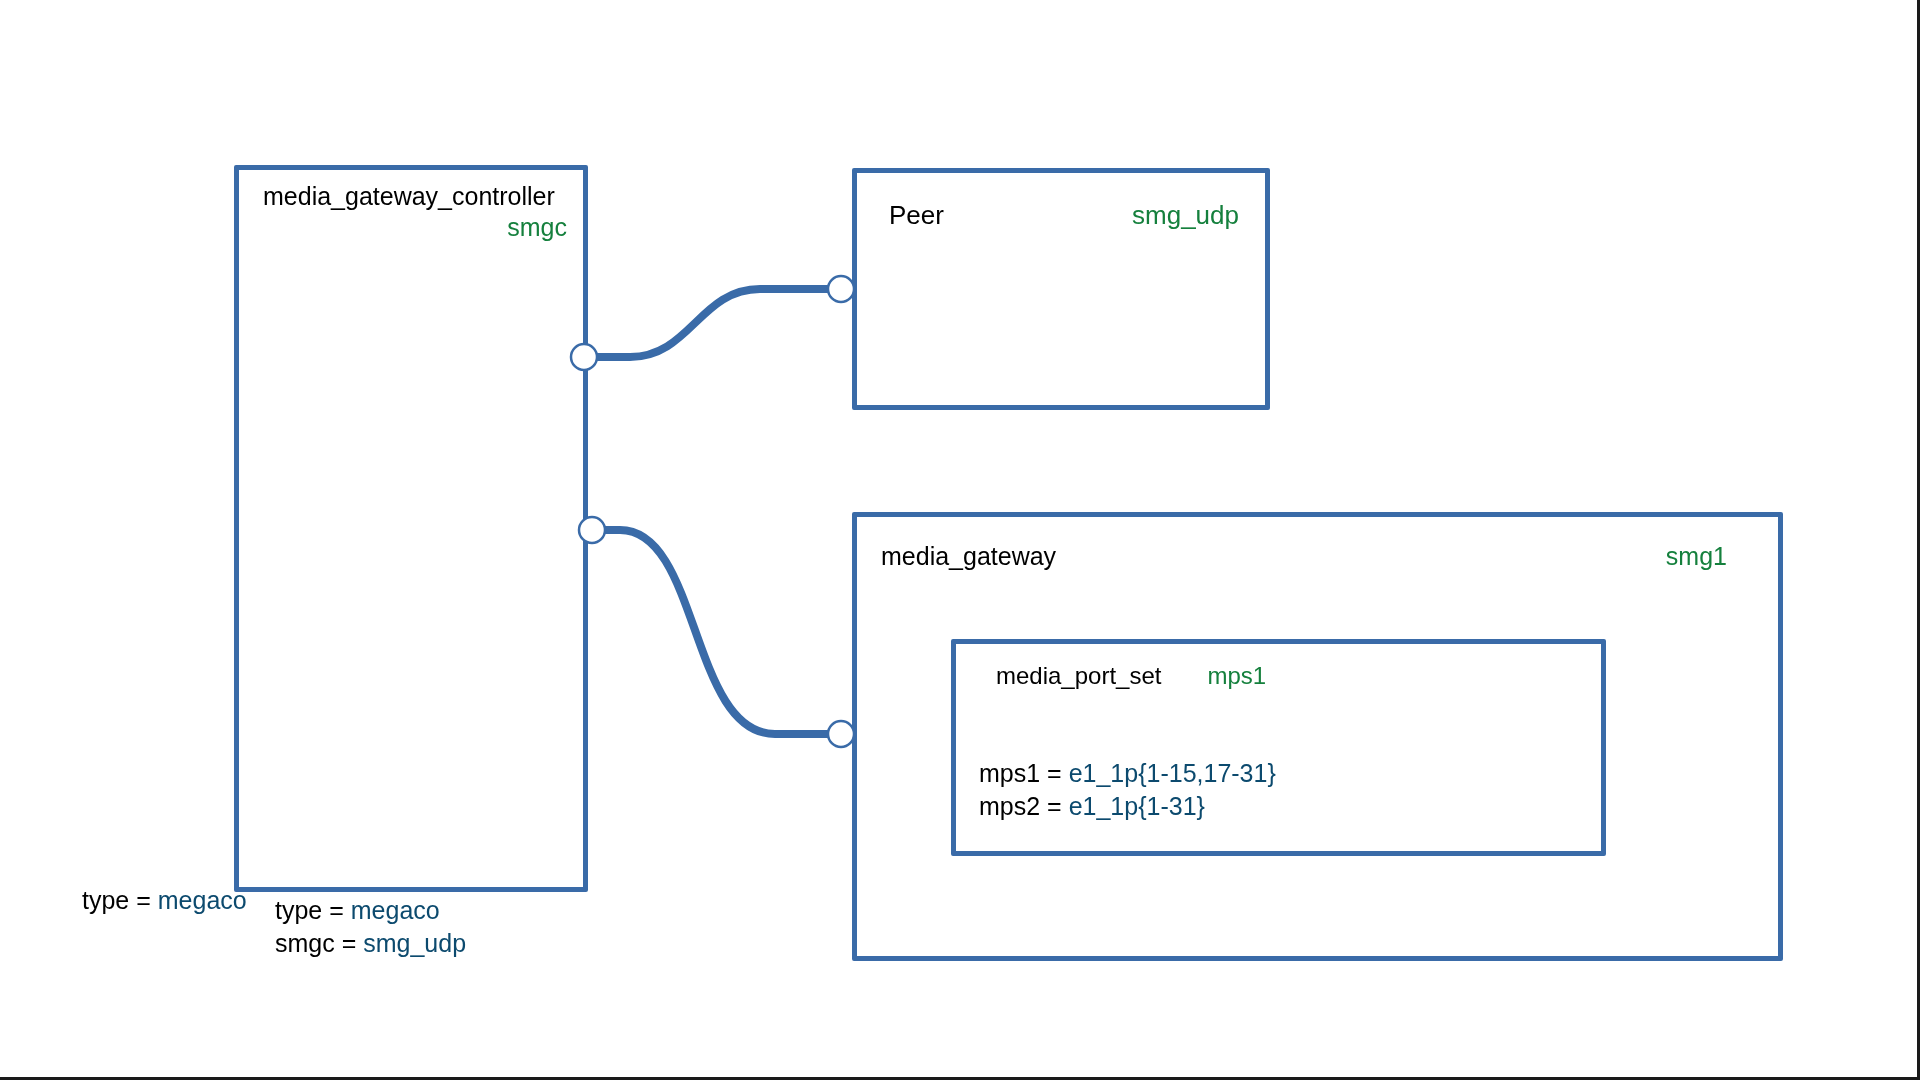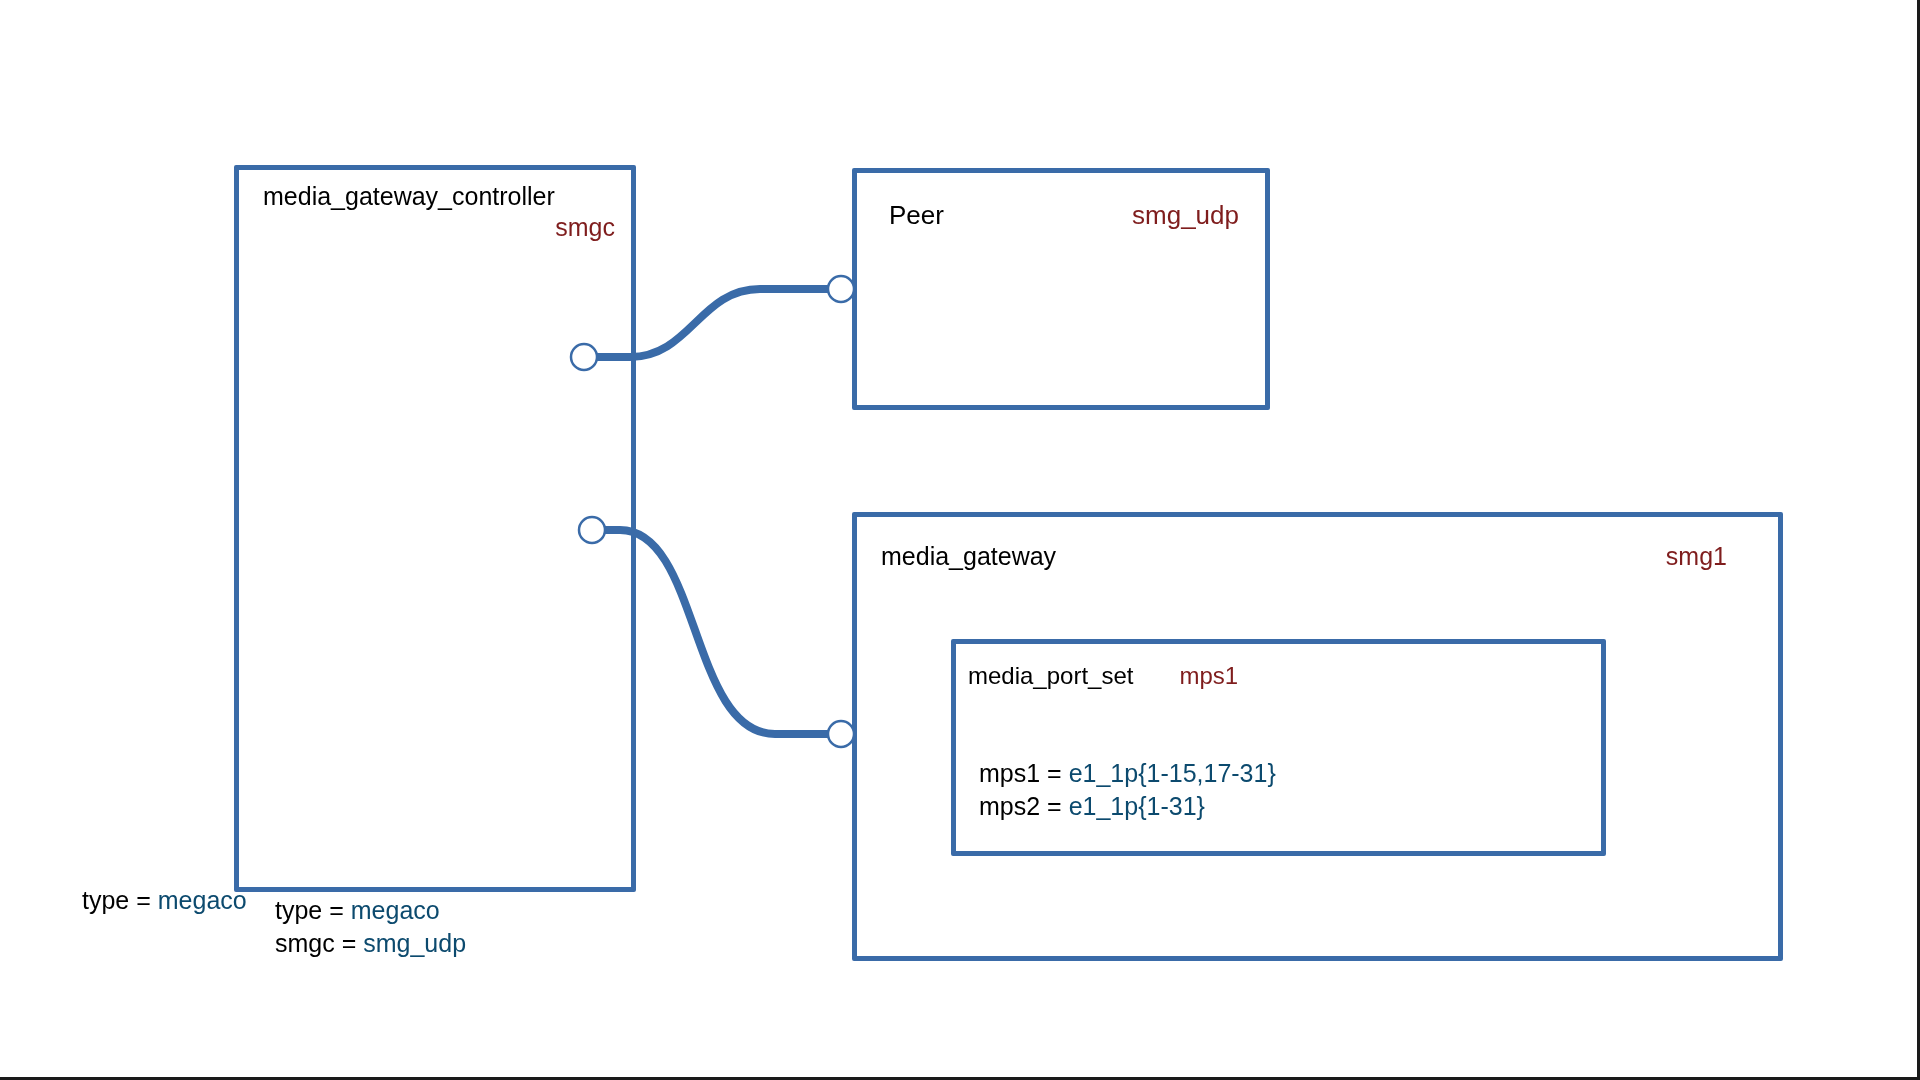--- a/index.html
+++ b/index.html
@@ -37,21 +37,21 @@
     left: 0;
     right: 0;
     display: flex;
     align-items: baseline;
   }
   .box-title {
     color: #000000;
     white-space: nowrap;
   }
   .box-instance {
-    color: #7f1d1d;
+    color: #15803d;
     white-space: nowrap;
   }
 
   
   .attrs {
     position: absolute;
     white-space: nowrap;
   }
   .attr-line {
     color: #000000;
@@ -59,21 +59,21 @@
     line-height: 1.33;
   }
   .attr-val {
     color: #0c4a6e;
   }
 
   
   #box-mgc {
     left: 234px;
     top: 165px;
-    width: 402px;
+    width: 354px;
     height: 727px;
     padding-left: 40px;
   }
   #box-mgc .box-header {
     top: 12px;
     flex-direction: column;
     align-items: flex-start;
   }
   #mgc-title {
     font-size: 25px;
@@ -125,21 +125,21 @@
   }
 
   #box-mps {
     left: 951px;
     top: 639px;
     width: 655px;
     height: 217px;
   }
   #box-mps .box-header {
     top: 18px;
-    padding-left: 12px;
+    padding-left: 40px;
   }
   #mps-title { font-size: 24px; }
   #mps-instance { font-size: 24px; margin-left: 46px; }
   #mps-attrs {
     left: 23px;
     top: 113px;
     font-size: 25px;
   }
 
   

